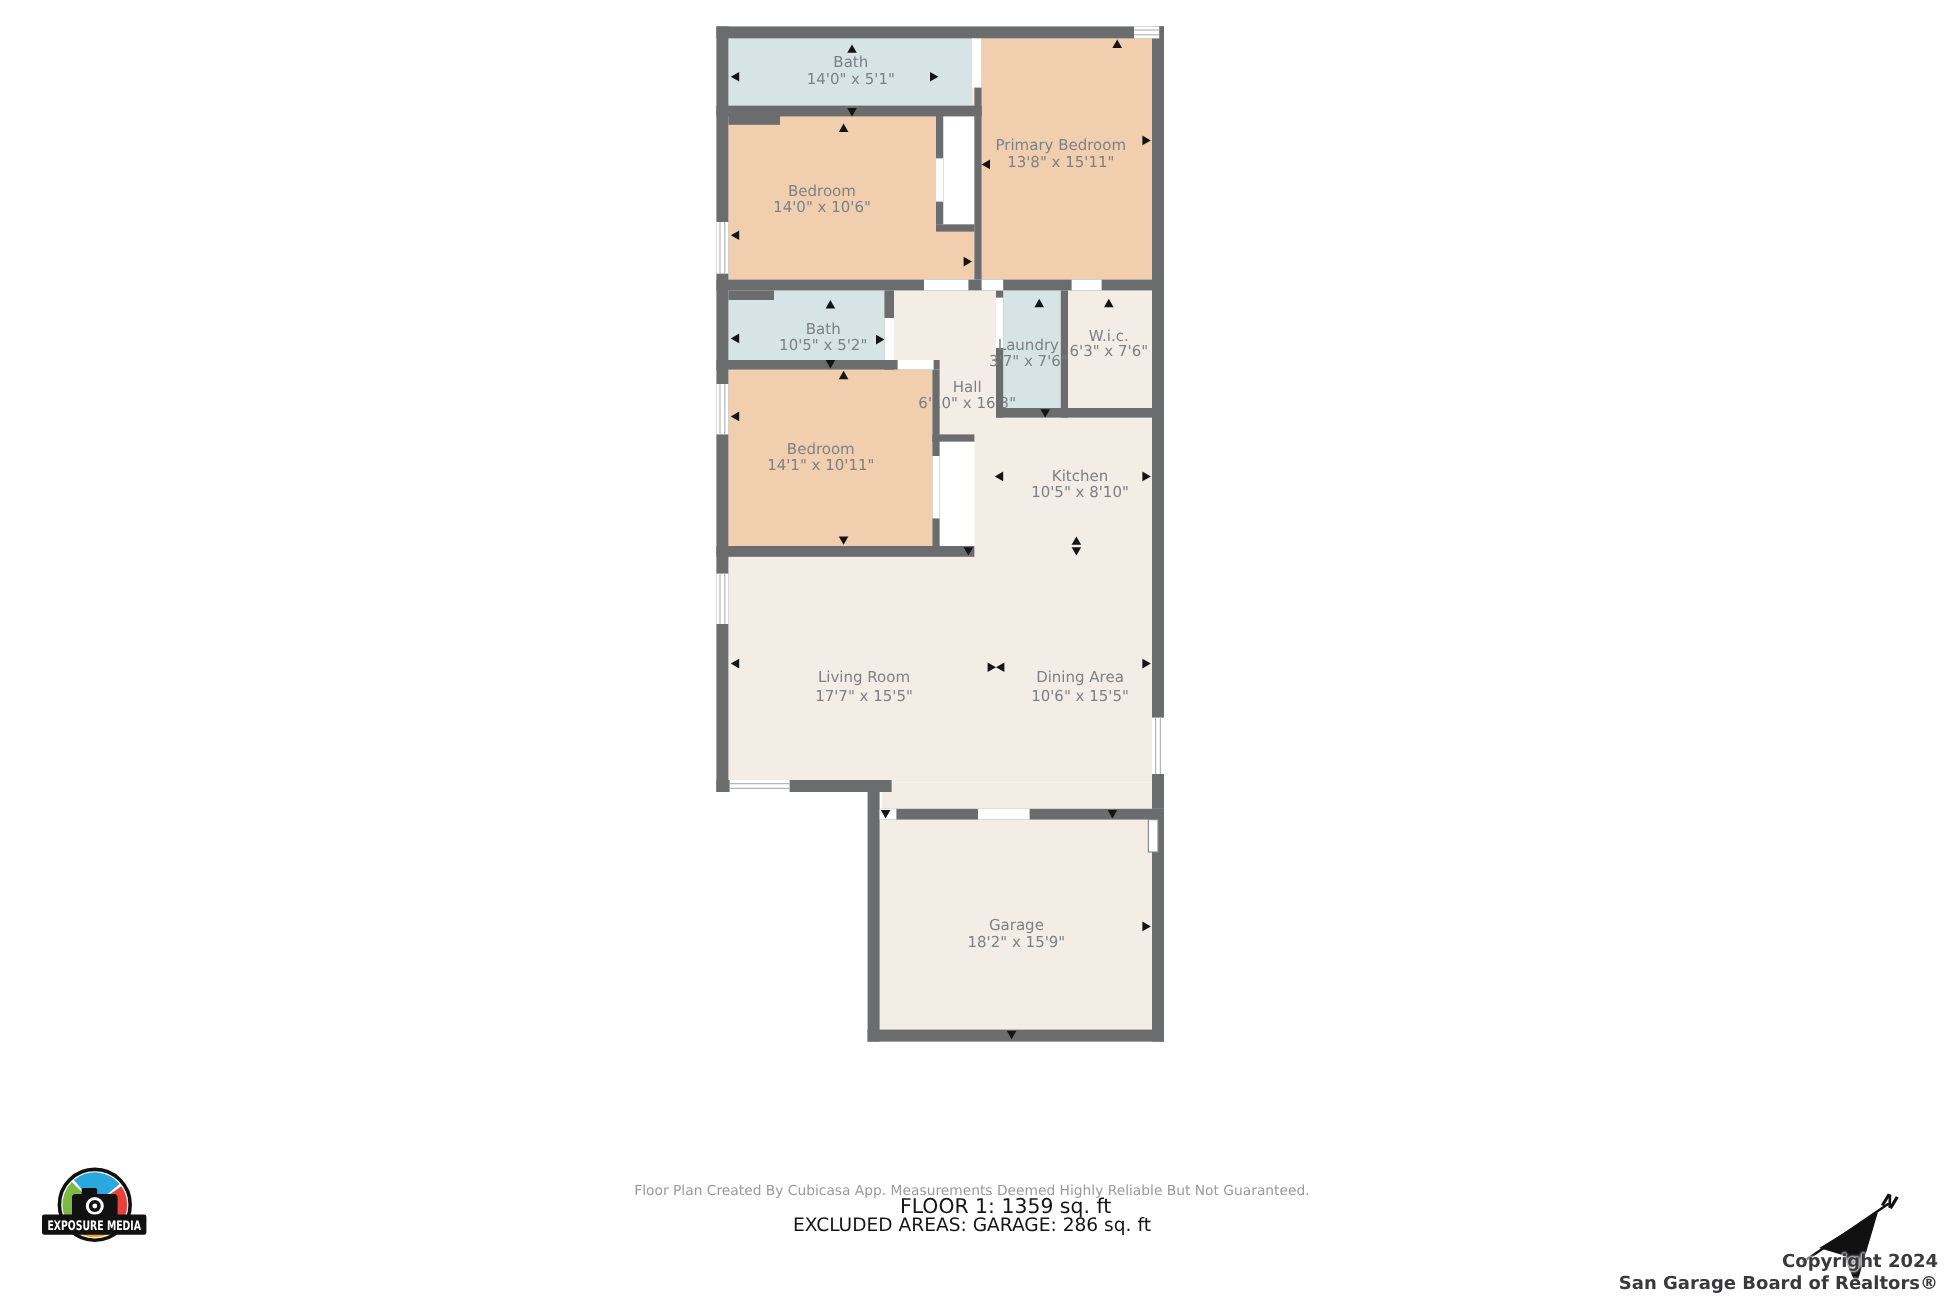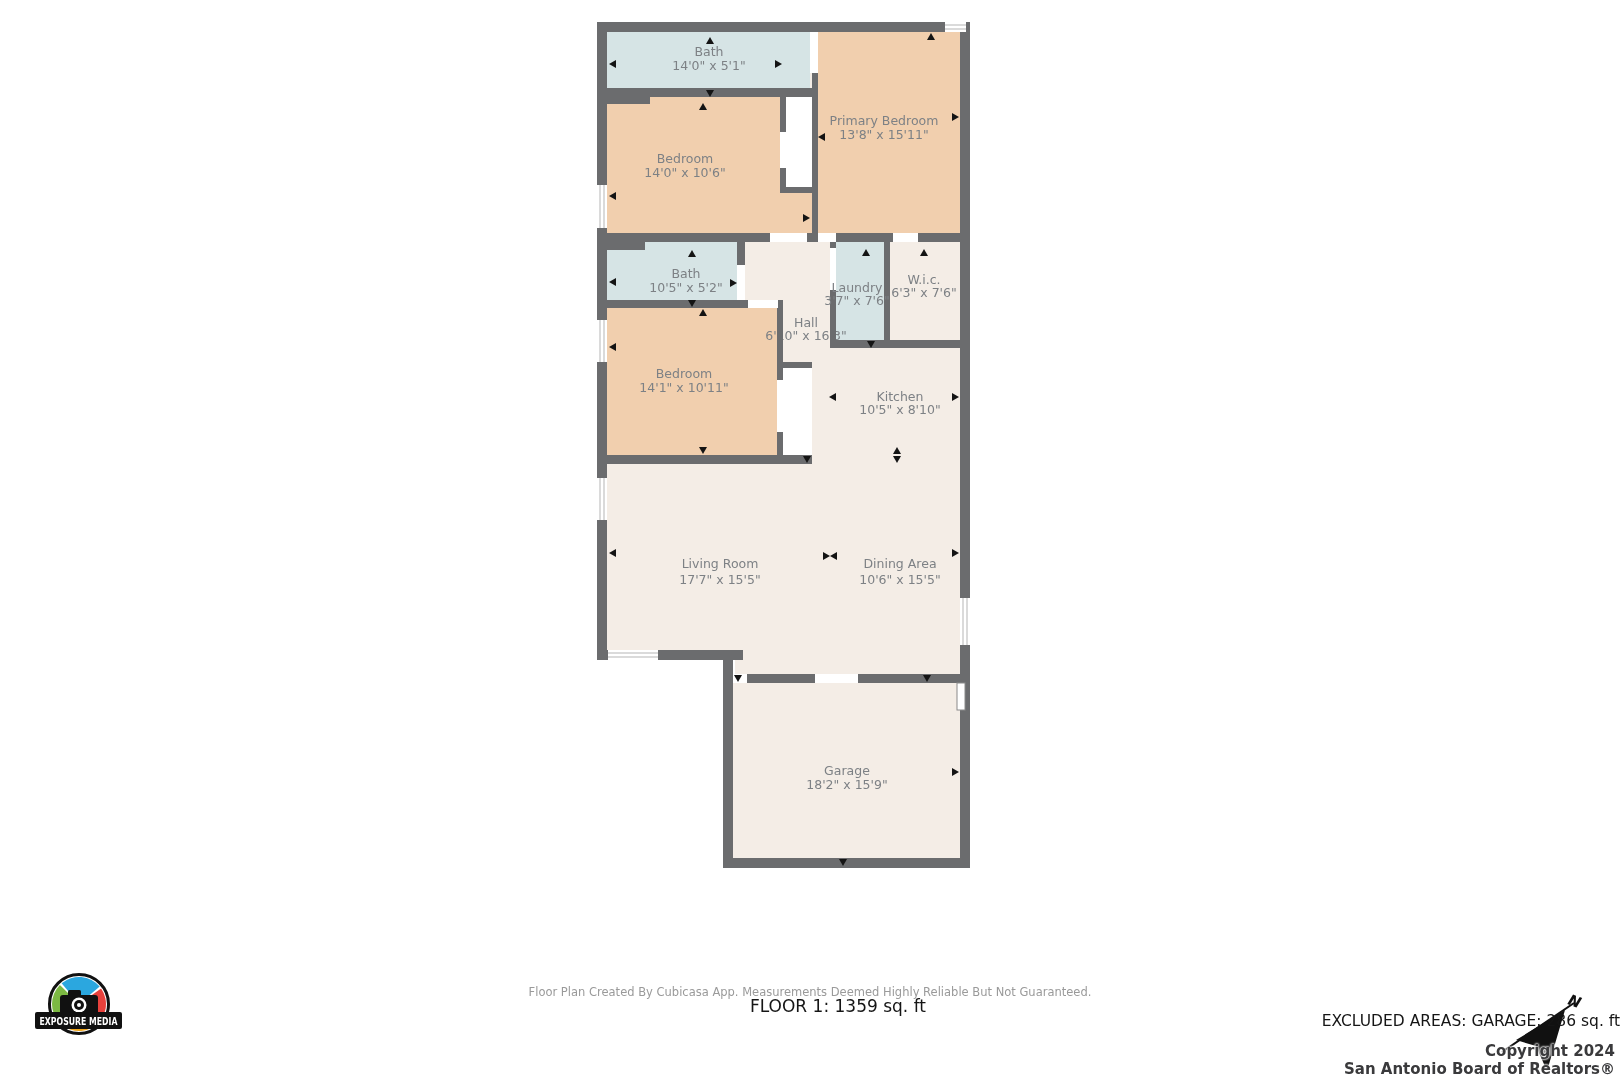--- a/index.html
+++ b/index.html
@@ -8,21 +8,21 @@
   }
   html,body{margin:0;padding:0;background:#fff;}
   .page{position:relative;width:1620px;height:1080px;background:#fff;overflow:hidden;
         font-family:"DejaVu Sans","Liberation Sans",sans-serif;}
   svg{position:absolute;left:0;top:0;}
   svg text{font-family:"DejaVu Sans","Liberation Sans",sans-serif;}
   .room-label{fill:var(--label);font-size:12.5px;text-anchor:middle;}
   .footer-line{position:absolute;left:0;width:100%;text-align:center;color:#151515;}
   .total{top:976px;font-size:17px;font-weight:bold;}
   .floor1{top:996px;font-size:17px;padding-left:28px;}
-  .excluded{top:1012px;font-size:15.5px;text-align:right;}
+  .excluded{top:1012px;font-size:15.5px;}
   .disclaimer{top:985px;font-size:11.5px;color:#9a9a9a;}
   .copyright{position:absolute;right:5px;text-align:center;font-weight:bold;font-size:15px;
              color:#3a3a3c;text-shadow:0 0 2px #fff,0 0 2px #fff,0 0 3px #fff;}
   .cp1{top:1042px;} .cp2{top:1060px;}
 </style>
 </head>
 <body>
 
 <div class="page">
 
@@ -209,15 +209,15 @@
     <polygon points="115,40 97,101 86,76 66,70" fill="#111"></polygon>
     <text x="117" y="34" font-size="15" font-style="italic" font-weight="bold" fill="#111" transform="rotate(20 117 34)">N</text>
   </g>
 </svg>
 
 <div class="footer-line floor1">FLOOR 1: 1359 sq. ft</div>
 <div class="footer-line excluded">EXCLUDED AREAS: GARAGE: 286 sq. ft</div>
 <div class="footer-line disclaimer">Floor Plan Created By Cubicasa App. Measurements Deemed Highly Reliable But Not Guaranteed.</div>
 
 <div class="copyright cp1">Copyright 2024</div>
-<div class="copyright cp2">San Antonio Board of Realtors®</div>
+<div class="copyright cp2">San Garage Board of Realtors®</div>
 
 </div>
 
 </body></html>

